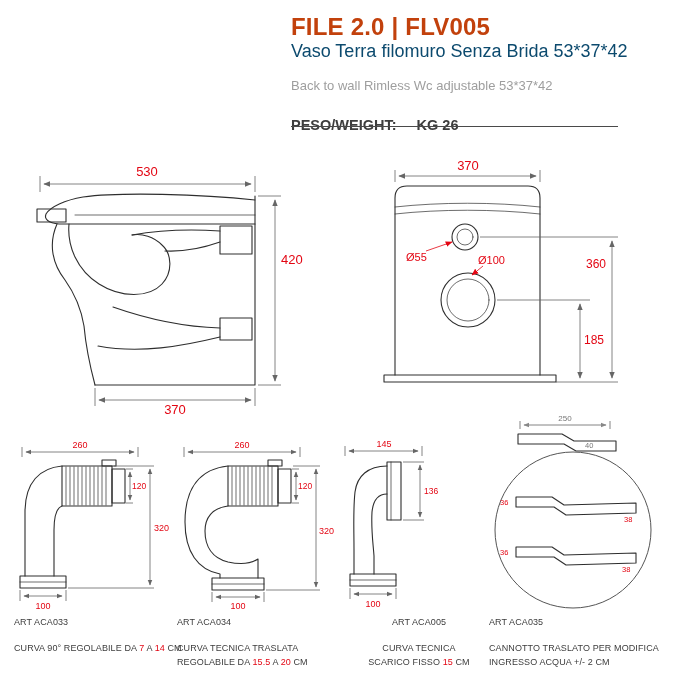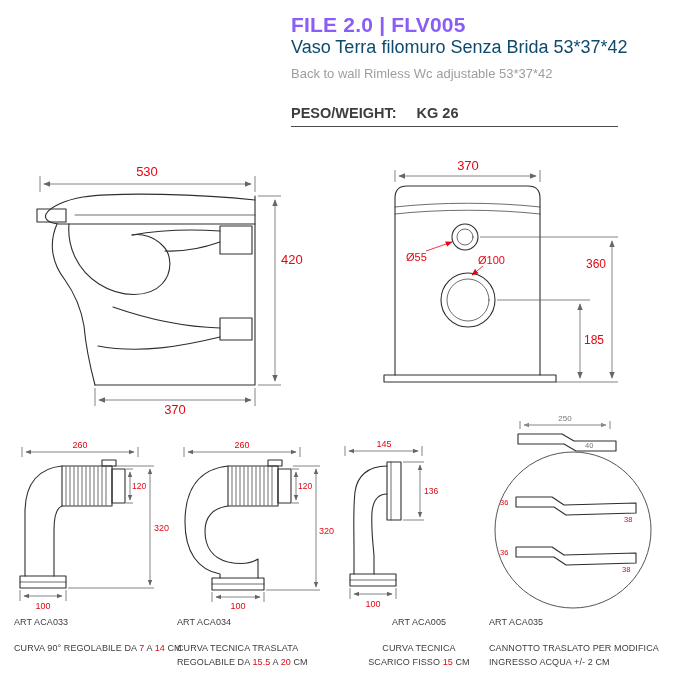--- a/index.html
+++ b/index.html
@@ -1,22 +1,22 @@
 <!DOCTYPE html>
 <html><head>
 <meta charset="utf-8">
 <style>
   *{margin:0;padding:0;box-sizing:border-box;}
   html,body{background:#fff;}
   body{font-family:"Liberation Sans",sans-serif;}
   .page{position:relative;width:700px;height:700px;background:#ffffff;overflow:hidden;}
   .abs{position:absolute;}
-  .title{font-size:21px;font-weight:bold;color:#8b5cf6;letter-spacing:.2px;}
+  .title{font-size:24px;font-weight:bold;color:#c2410c;letter-spacing:.2px;}
   .sub1{font-size:18px;color:#0c4a6e;}
-  .sub2{font-size:13px;color:#9e9e9e;margin-top:8px;}
+  .sub2{font-size:13px;color:#9e9e9e;margin-top:16px;}
   .weight{display:flex;gap:20px;font-size:14.5px;font-weight:bold;color:#3d3d3d;}
   .divider{height:1px;background:#4a4a4a;}
   svg{position:absolute;overflow:visible;}
   svg text{font-family:"Liberation Sans",sans-serif;}
   .dim{fill:#e30613;}
   .dimgray{fill:#777777;}
   .lines{stroke:#2e2e2e;stroke-width:1.1;fill:none;stroke-linecap:round;stroke-linejoin:round;}
   .lines rect{fill:none;}
   .thin{stroke:#2e2e2e;stroke-width:0.7;fill:none;}
   .dimln{stroke:#666666;stroke-width:0.8;fill:none;}

